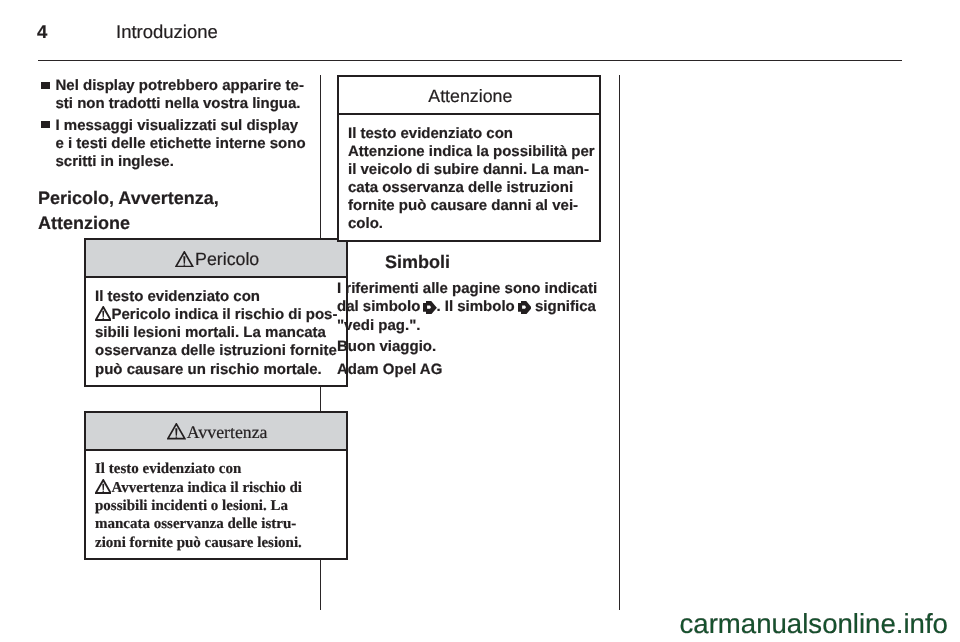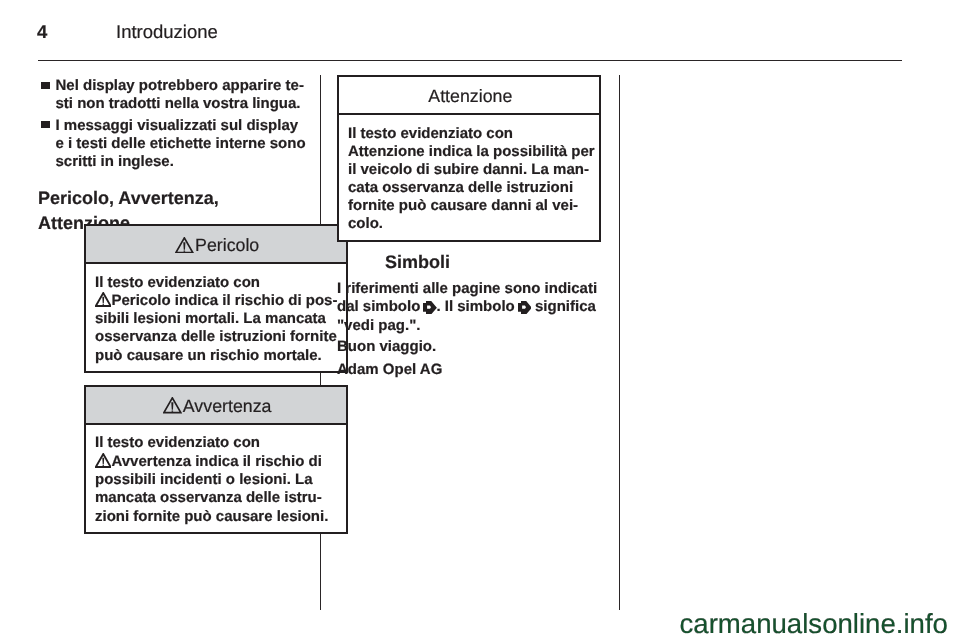--- a/index.html
+++ b/index.html
@@ -19,41 +19,41 @@
   .hdr-rule{position:absolute;left:38px;top:60px;width:864px;height:1px;background:#2a2526;}
 
   
   .colrule{position:absolute;top:75px;width:1.5px;height:534.5px;background:#2a2526;}
   .colrule.c1{left:319.8px;}
   .colrule.c2{left:618.9px;}
 
   
   .col{position:absolute;width:264px;}
   .col1{left:38px;top:77.2px;}
-  .col1b{left:38px;top:224px;padding-left:46px;}
+  .col1b{left:38px;top:238px;padding-left:46px;}
   .col2{left:337px;top:75px;}
 
   
   ul.bl{list-style:none;margin:0;padding:0;}
   ul.bl li{position:relative;padding-left:17.5px;font-size:15px;font-weight:bold;line-height:17.9px;margin-bottom:3.9px;white-space:nowrap;}
   ul.bl li .sq{position:absolute;left:3.2px;top:4.6px;width:8.4px;height:6.8px;background:#231f20;}
 
   
   h2.sec{margin:0;font-size:18px;font-weight:bold;line-height:24.9px;white-space:nowrap;}
   h2.sec1{position:absolute;left:38px;top:186px;}
   h2.sec2{margin-top:8.7px;margin-bottom:4.5px;margin-left:48px;}
 
   
   .box{border:2px solid #231f20;background:#ffffff;box-sizing:border-box;width:264px;}
   .box .bhead{border-bottom:2px solid #231f20;text-align:center;font-size:17.8px;line-height:20px;height:38px;
               box-sizing:border-box;display:flex;align-items:center;justify-content:center;padding-top:1.5px;padding-left:2.6px;}
   .box.grey .bhead{background:#d2d4d6;}
   .box .bbody{font-size:15px;font-weight:bold;line-height:18.3px;padding:9.5px 9px 6px;white-space:nowrap;}
   .b3 .bbody{padding:10px 9px 6px;line-height:18.1px;}
-  .b2{margin-top:12px;}
+  .b2{margin-top:24px;font-family:Liberation Serif, serif;}
 
   .tri{display:inline-block;line-height:0;margin-right:1px;}
   .tris{vertical-align:-2.4px;margin-right:0.5px;margin-left:-0.5px;}
   .arw{display:inline-block;line-height:0;vertical-align:-2.8px;margin-left:-1.4px;margin-right:-0.6px;}
 
   p.t{margin:0;font-size:15px;font-weight:bold;line-height:18.5px;white-space:nowrap;}
   p.t + p.t{margin-top:2.7px;}
   p.pub{margin-top:4.4px !important;}
 
   .wm{position:absolute;left:679.5px;top:610px;font-size:27.6px;line-height:28px;color:#14532d;letter-spacing:0px;}

